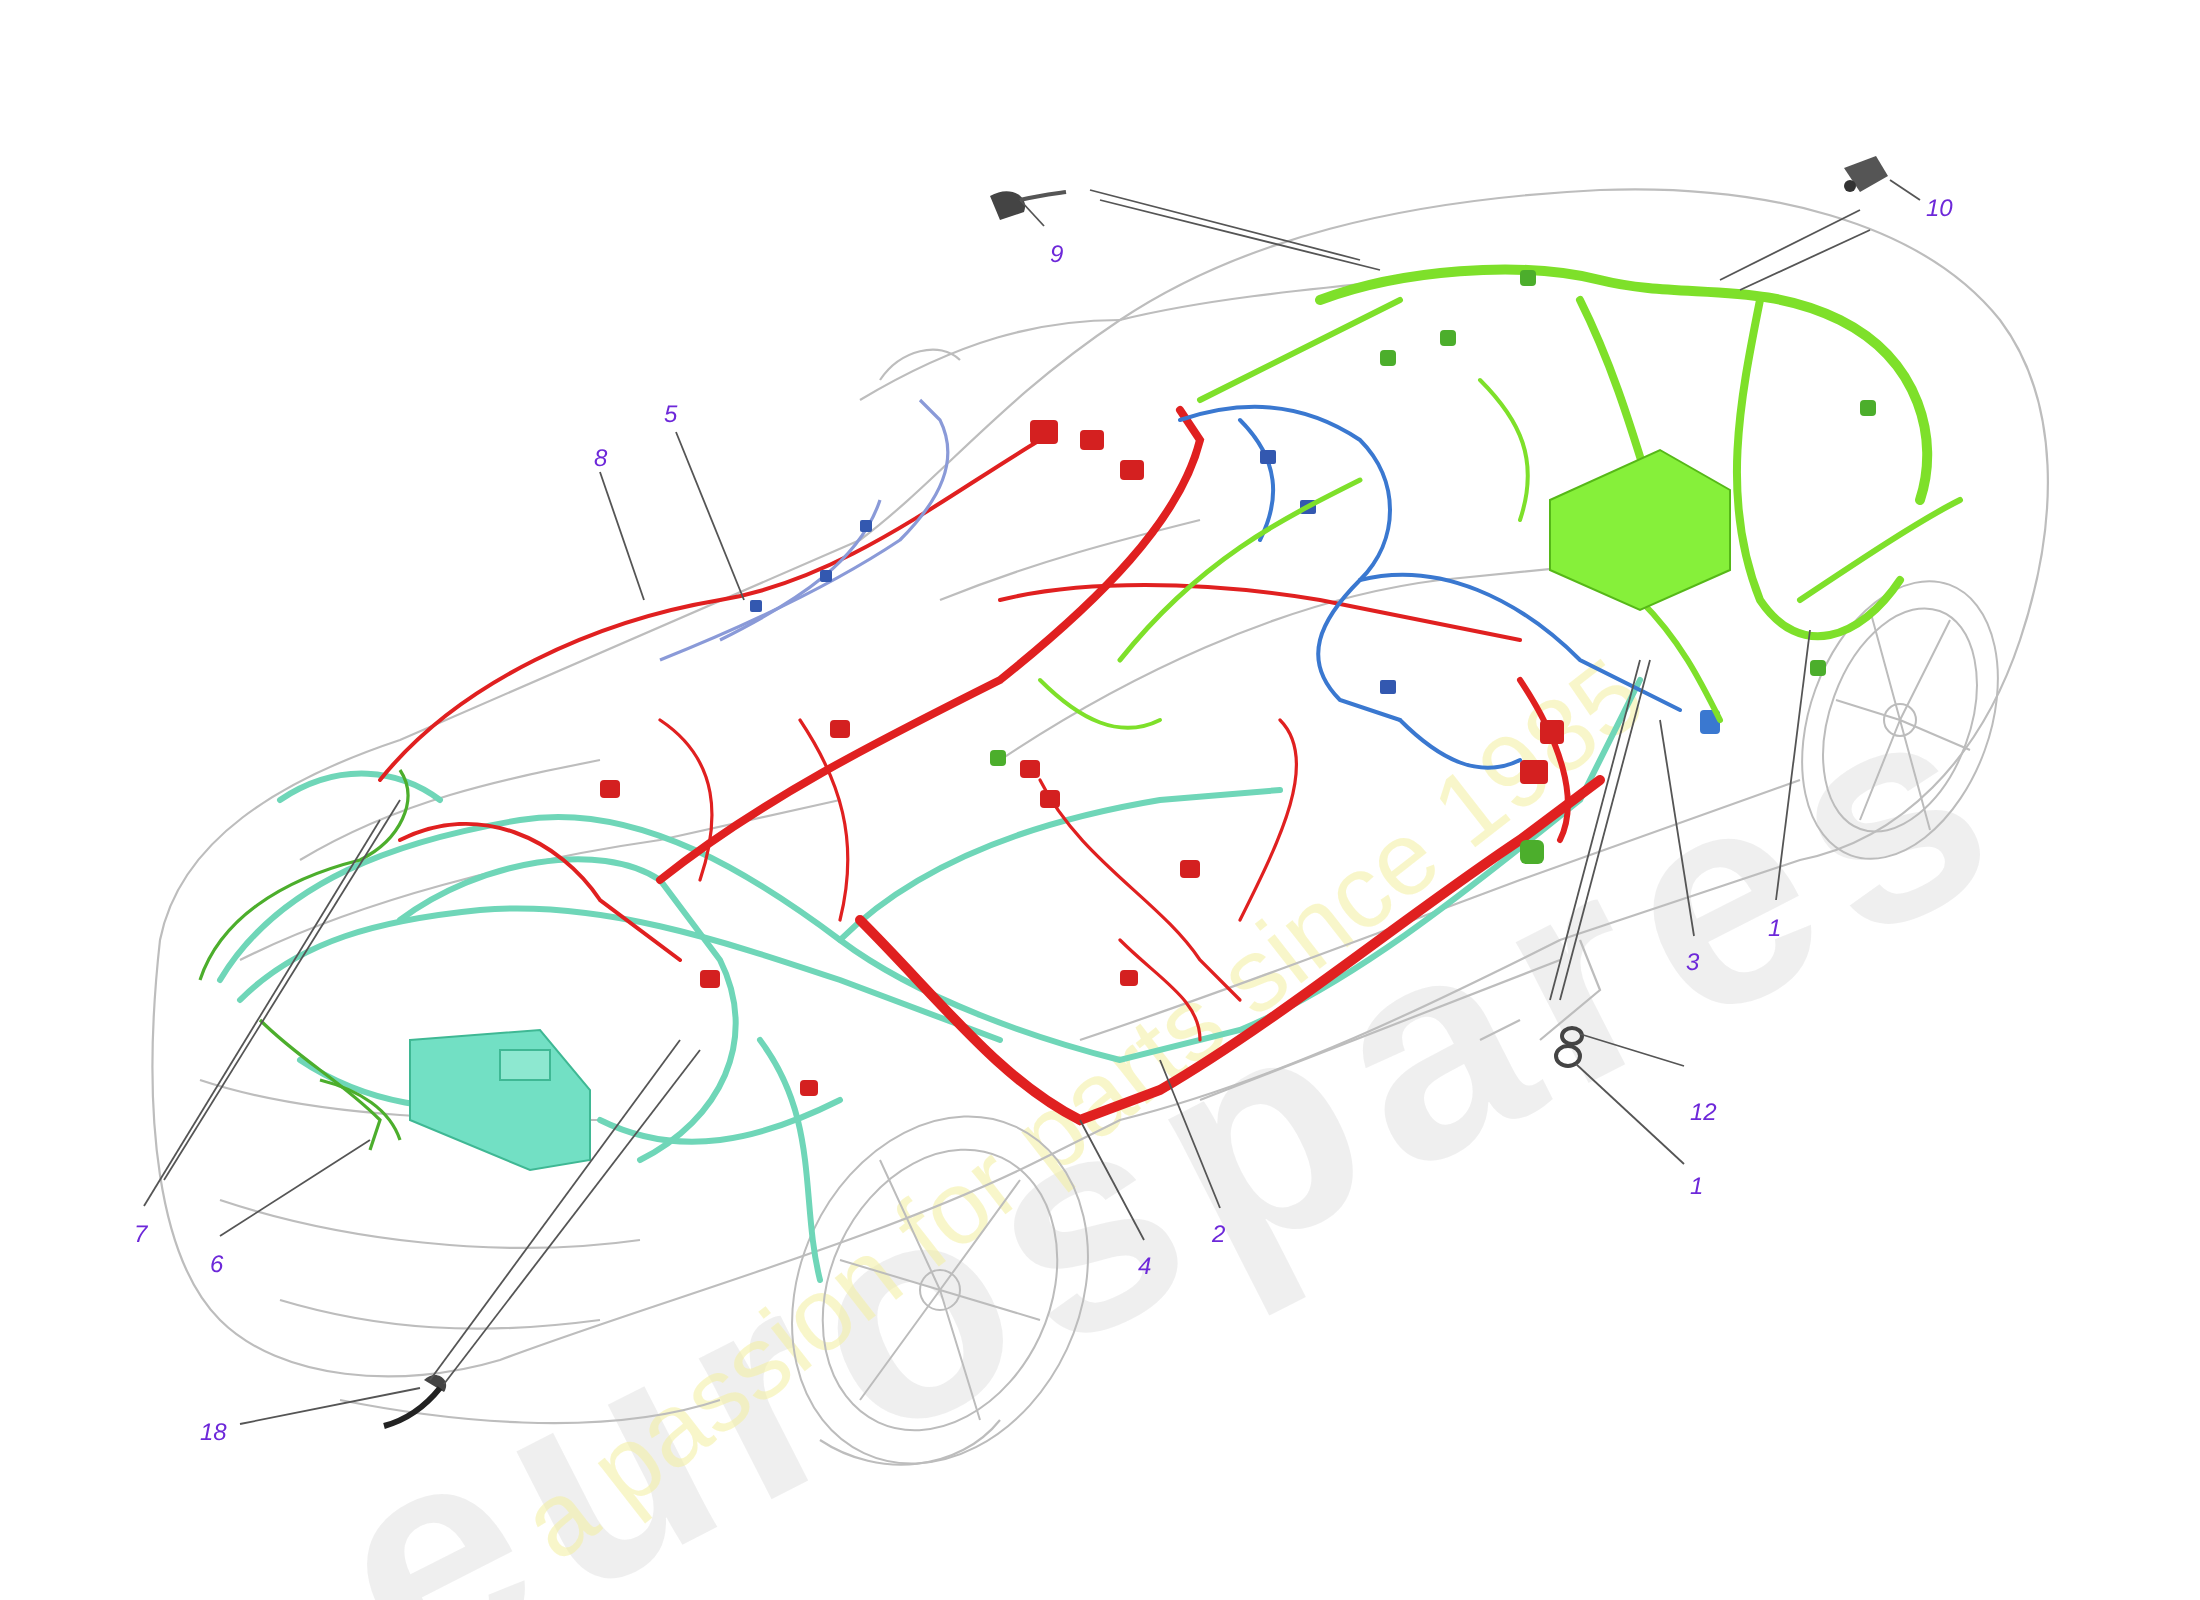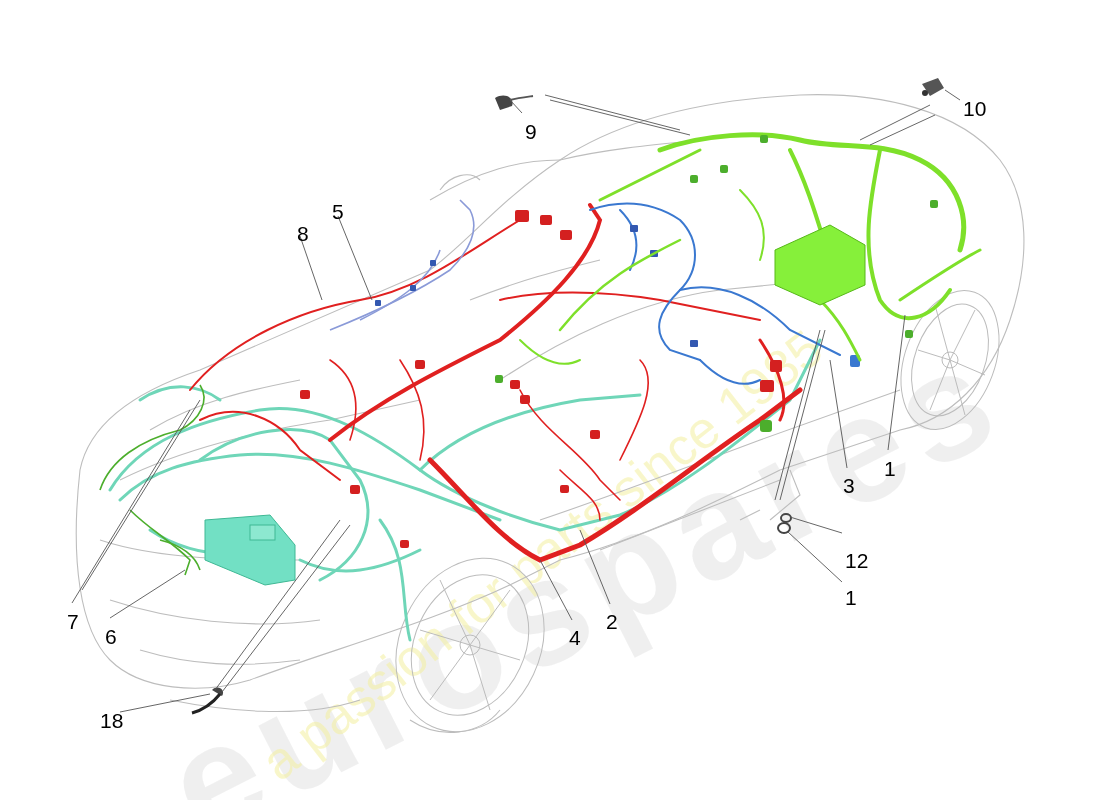--- a/index.html
+++ b/index.html
@@ -1,20 +1,20 @@
 <!DOCTYPE html>
 <html><head>
 <meta charset="utf-8">
 <style>
   html, body { margin: 0; padding: 0; background: #ffffff; }
   body { width: 1100px; height: 800px; position: relative; overflow: hidden;
          font-family: "Liberation Sans", sans-serif; }
   #diagram { position: absolute; left: 0; top: 0; width: 1100px; height: 800px; }
-  .callout-label { position: absolute; font-size: 21px; color: #000000;
-                   font-family: "Liberation Sans", sans-serif; line-height: 1; }
+  .callout-label { position: absolute; font-size: 12px; color: #6d28d9;
+                   font-family: "Liberation Sans", sans-serif; line-height: 1; font-style: italic; }
   .watermark { position: absolute; font-family: "Liberation Sans", sans-serif;
                color: #f4f0a0; opacity: 0.55; font-size: 52px; white-space: nowrap;
                transform-origin: left top; pointer-events: none; }
   .watermark-logo { position: absolute; font-family: "Liberation Sans", sans-serif;
                     color: #e6e6e6; opacity: 0.6; font-size: 150px; font-weight: bold;
                     white-space: nowrap; transform-origin: left top; pointer-events: none;
                     letter-spacing: 10px; }
 </style>
 </head>
 <body>

